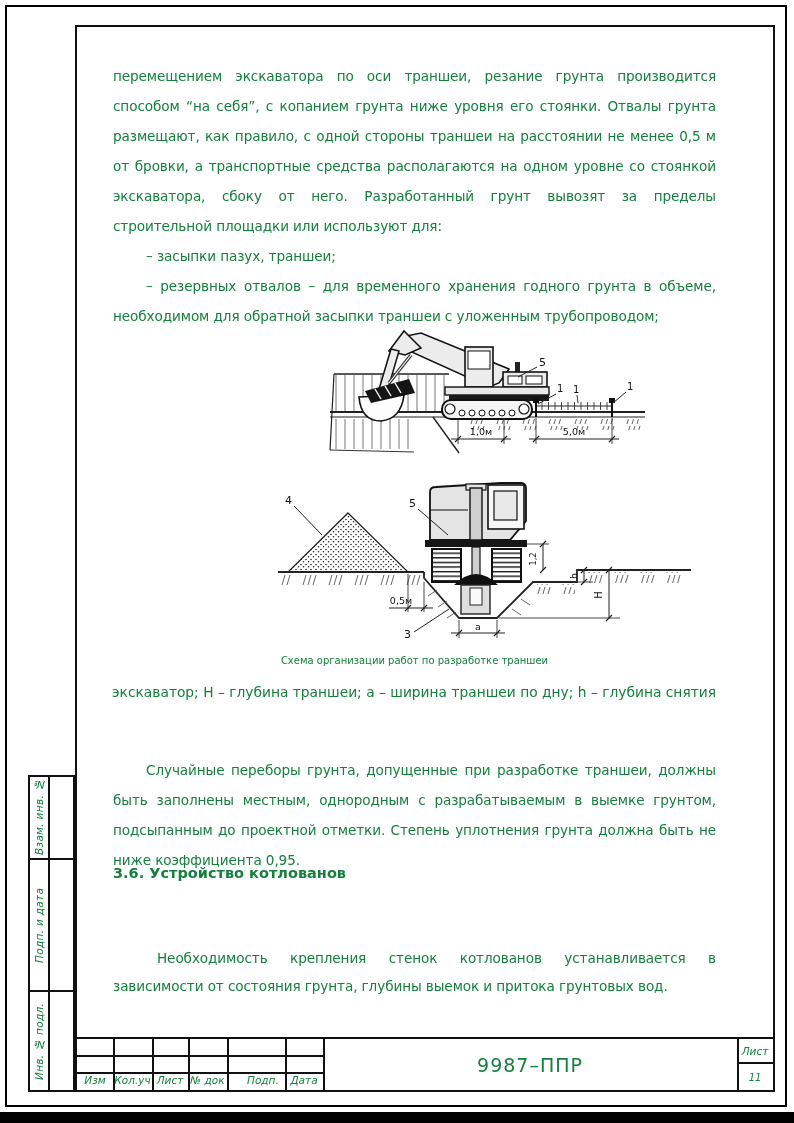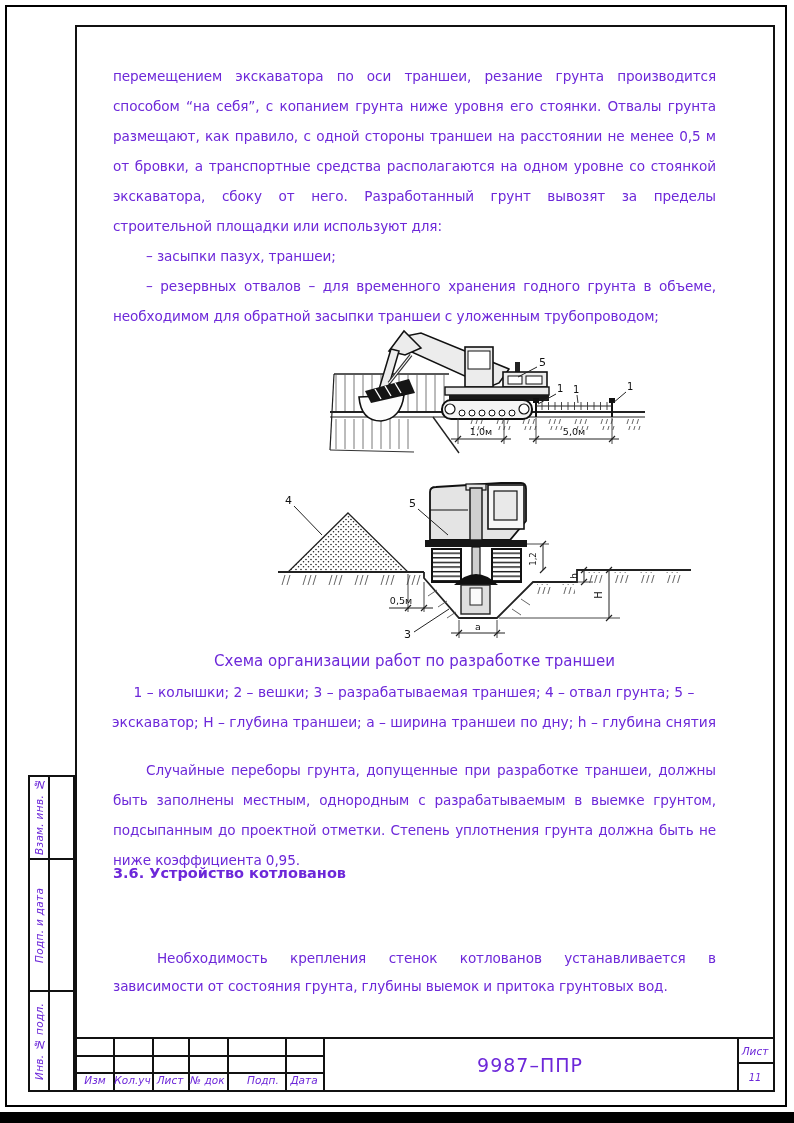--- a/index.html
+++ b/index.html
@@ -1,30 +1,30 @@
 <!DOCTYPE html>
 <html><head>
 <meta charset="utf-8">
 <style>
   html,body{margin:0;padding:0;background:#fff;}
   .page{position:relative;width:794px;height:1123px;background:#ffffff;overflow:hidden;
-        font-family:"DejaVu Sans",sans-serif;color:#6d28d9;}
+        font-family:"DejaVu Sans",sans-serif;color:#15803d;}
   .outer-border{position:absolute;left:5px;top:5px;width:782px;height:1102px;
         border:2px solid #000;box-sizing:border-box;}
   .bottom-bar{position:absolute;left:0;top:1112px;width:794px;height:11px;background:#000;}
   .frame{position:absolute;left:75px;top:25px;width:700px;height:1067px;
         border:2px solid #111;box-sizing:border-box;}
 
   
   .tblock{position:absolute;left:113px;width:603px;font-size:13.6px;line-height:30px;
         text-align:justify;letter-spacing:-0.1px;}
   .tblock p{margin:0;}
   .indent{text-indent:33px;}
   .indent-lg{text-indent:44px;}
-  .caption{position:absolute;left:113px;width:603px;text-align:center;font-size:15px;line-height:26px;}
+  .caption{position:absolute;left:113px;width:603px;text-align:center;font-size:10px;line-height:26px;}
   .legend{position:absolute;left:95px;width:638px;text-align:center;font-size:13.8px;line-height:29.5px;}
   .h36{position:absolute;left:113px;width:603px;font-size:14.5px;font-weight:bold;line-height:24px;}
 
   
   .sidebar{position:absolute;left:28px;top:775px;width:47px;height:317px;
         border:2px solid #111;box-sizing:border-box;}
   .sidebar .vdiv{position:absolute;left:18px;top:0;bottom:0;width:2px;background:#111;}
   .sidebar .hdiv{position:absolute;left:0;right:0;height:2px;background:#111;}
   .vtext{position:absolute;left:0;width:18px;display:flex;align-items:center;justify-content:center;
         writing-mode:vertical-rl;transform:rotate(180deg);font-style:italic;font-size:10.5px;
@@ -209,21 +209,20 @@
 
       <path d="M184,142 V160 M222,142 V160" stroke="#333" stroke-width="0.9" fill="none"></path>
       <line x1="176" y1="155" x2="230" y2="155" stroke="#222" stroke-width="1"></line>
       <path d="M181,158 l6,-6 M219,158 l6,-6" stroke="#222" stroke-width="1.2" fill="none"></path>
       <text x="203" y="152" font-size="9.5" text-anchor="middle">а</text>
     </g>
   </svg>
 
   <div class="caption" style="top:648px">Схема организации работ по разработке траншеи</div>
   <div class="legend" style="top:678px">
-    <div>1 – колышки; 2 – вешки; 3 – разрабатываемая траншея; 4 – отвал грунта; 5 –</div>
     <div>экскаватор; Н – глубина траншеи; а – ширина траншеи по дну; h – глубина снятия</div>
   </div>
 
   <div class="tblock indent" style="top:755px">Случайные переборы грунта, допущенные при разработке траншеи, должны быть заполнены местным, однородным с разрабатываемым в выемке грунтом, подсыпанным до проектной отметки. Степень уплотнения грунта должна быть не ниже коэффициента 0,95.</div>
   <div class="h36" style="top:861px">3.6. Устройство котлованов</div>
   <div class="tblock indent-lg" style="top:944px;line-height:28px">Необходимость крепления стенок котлованов устанавливается в зависимости от состояния грунта, глубины выемок и притока грунтовых вод.</div>
 
   <div class="sidebar">
     <div class="vdiv"></div>
     <div class="hdiv" style="top:81px"></div>

